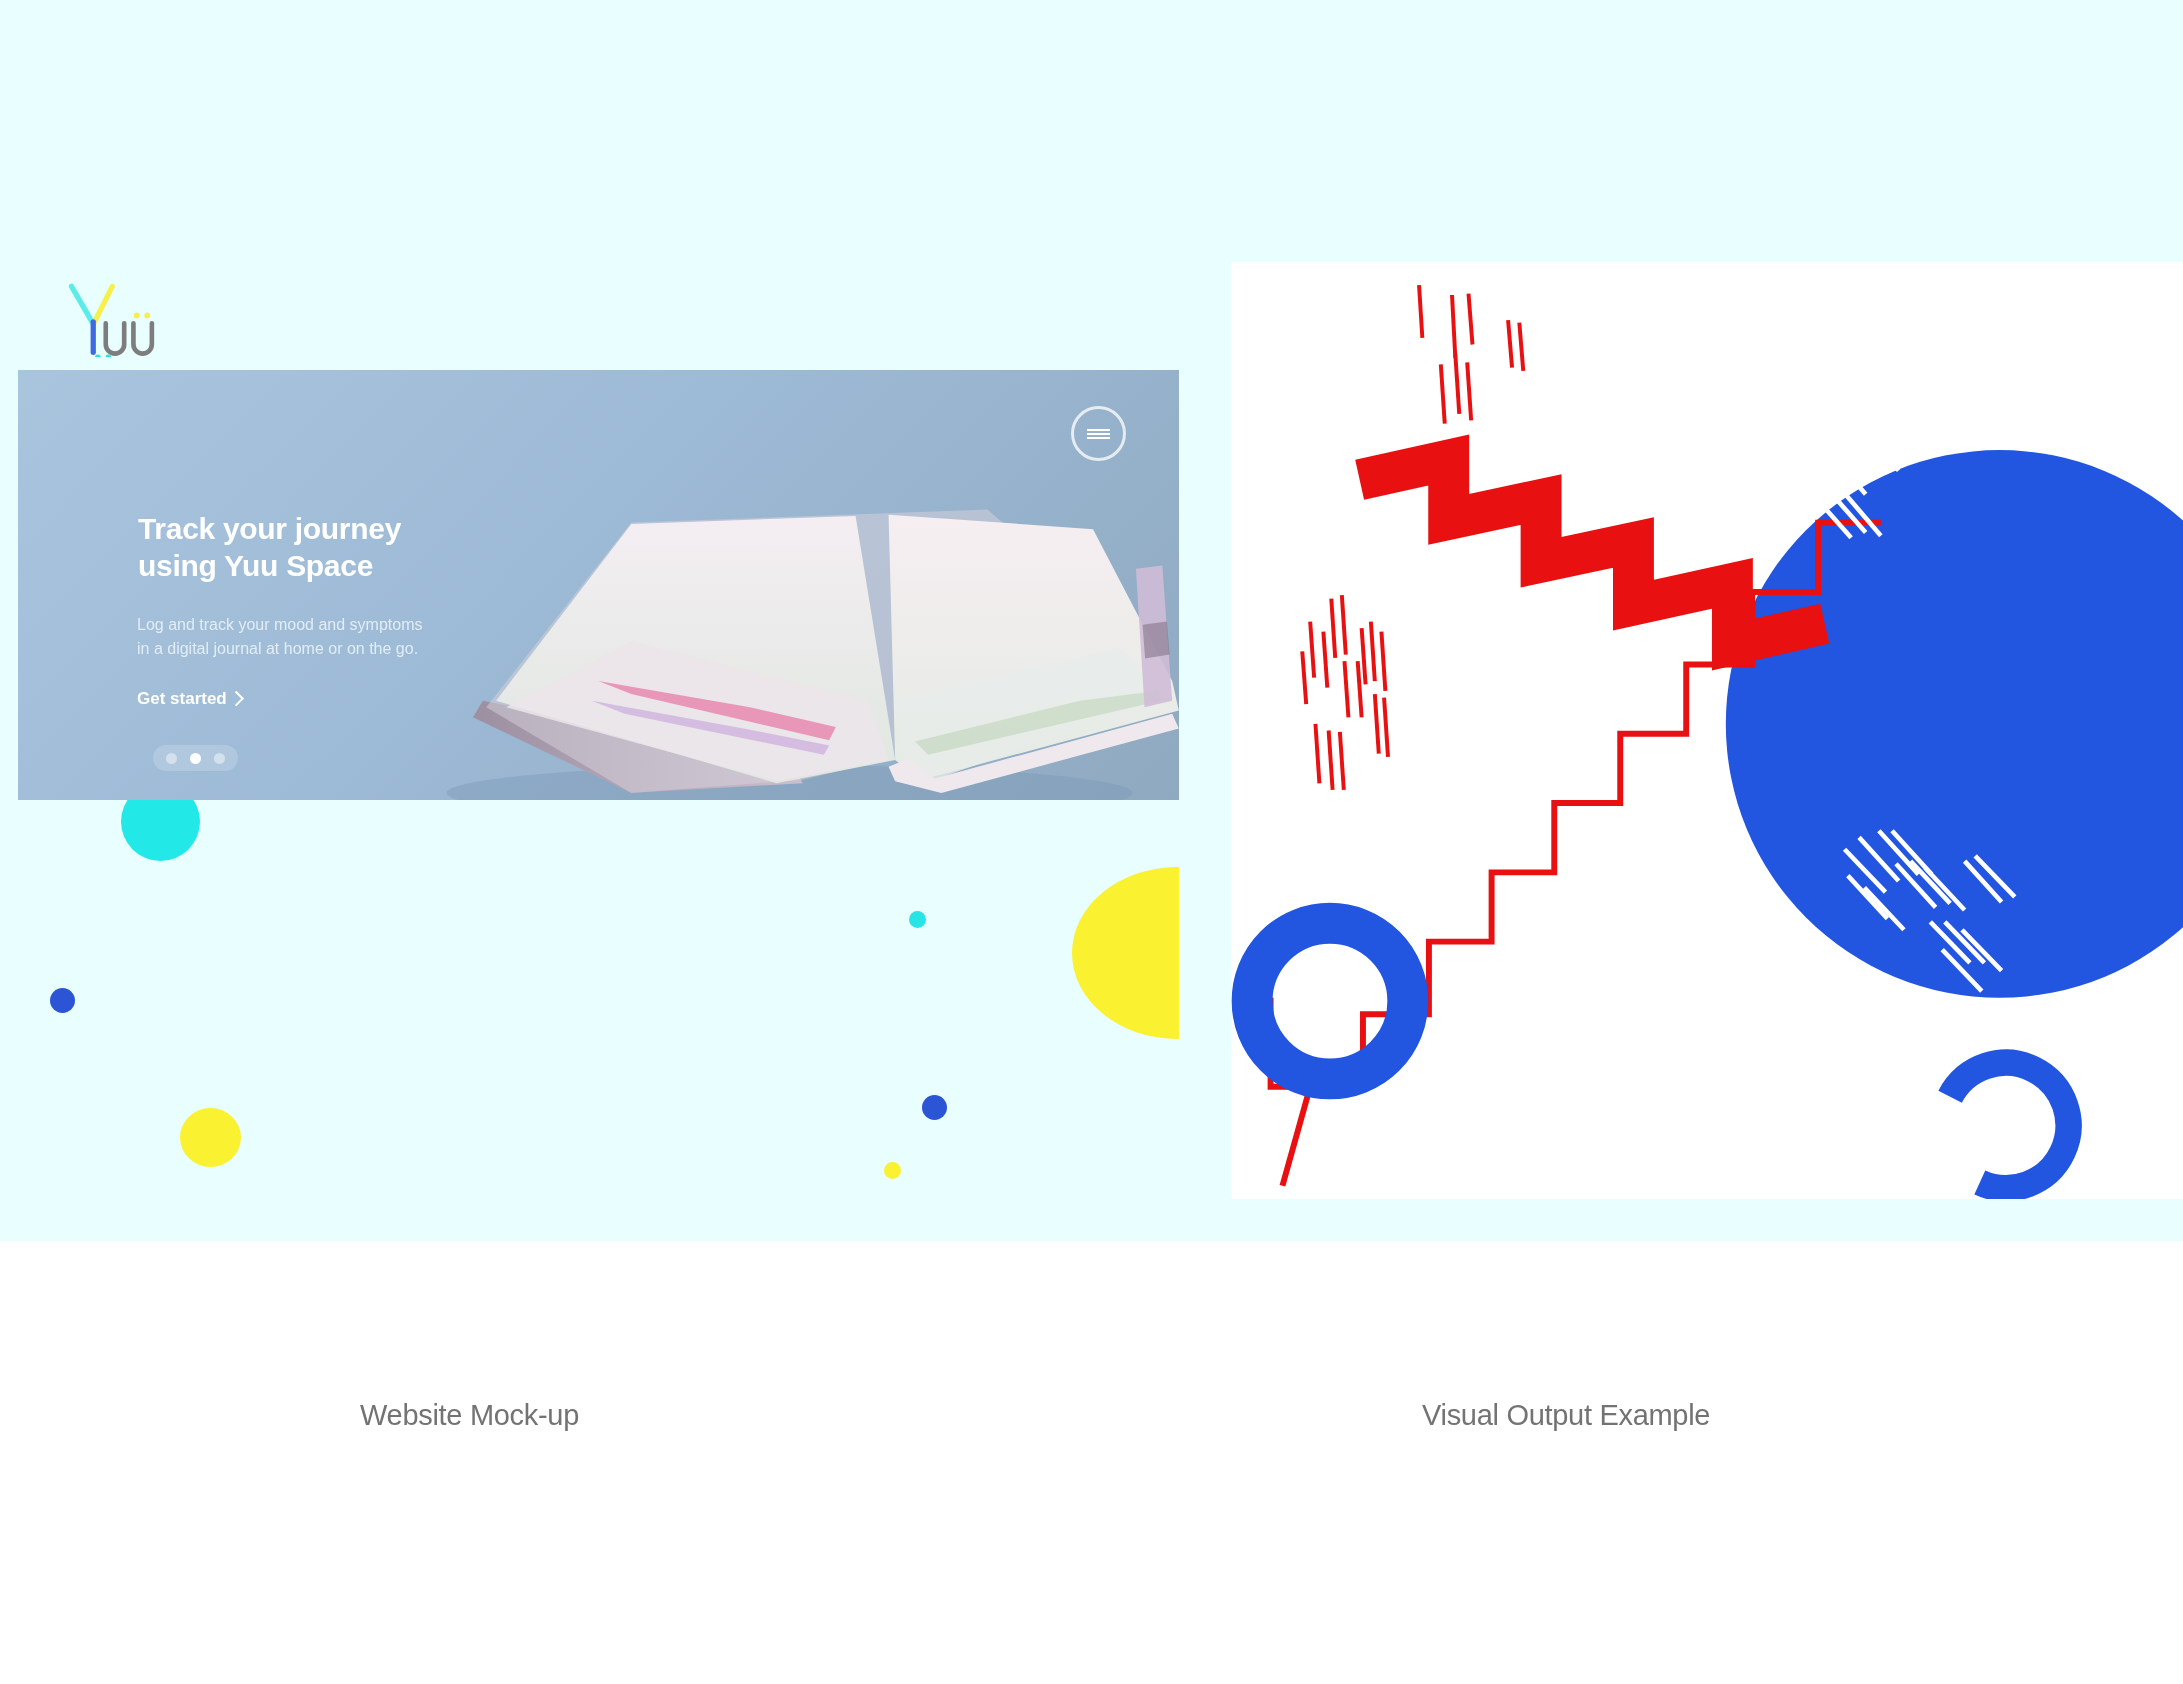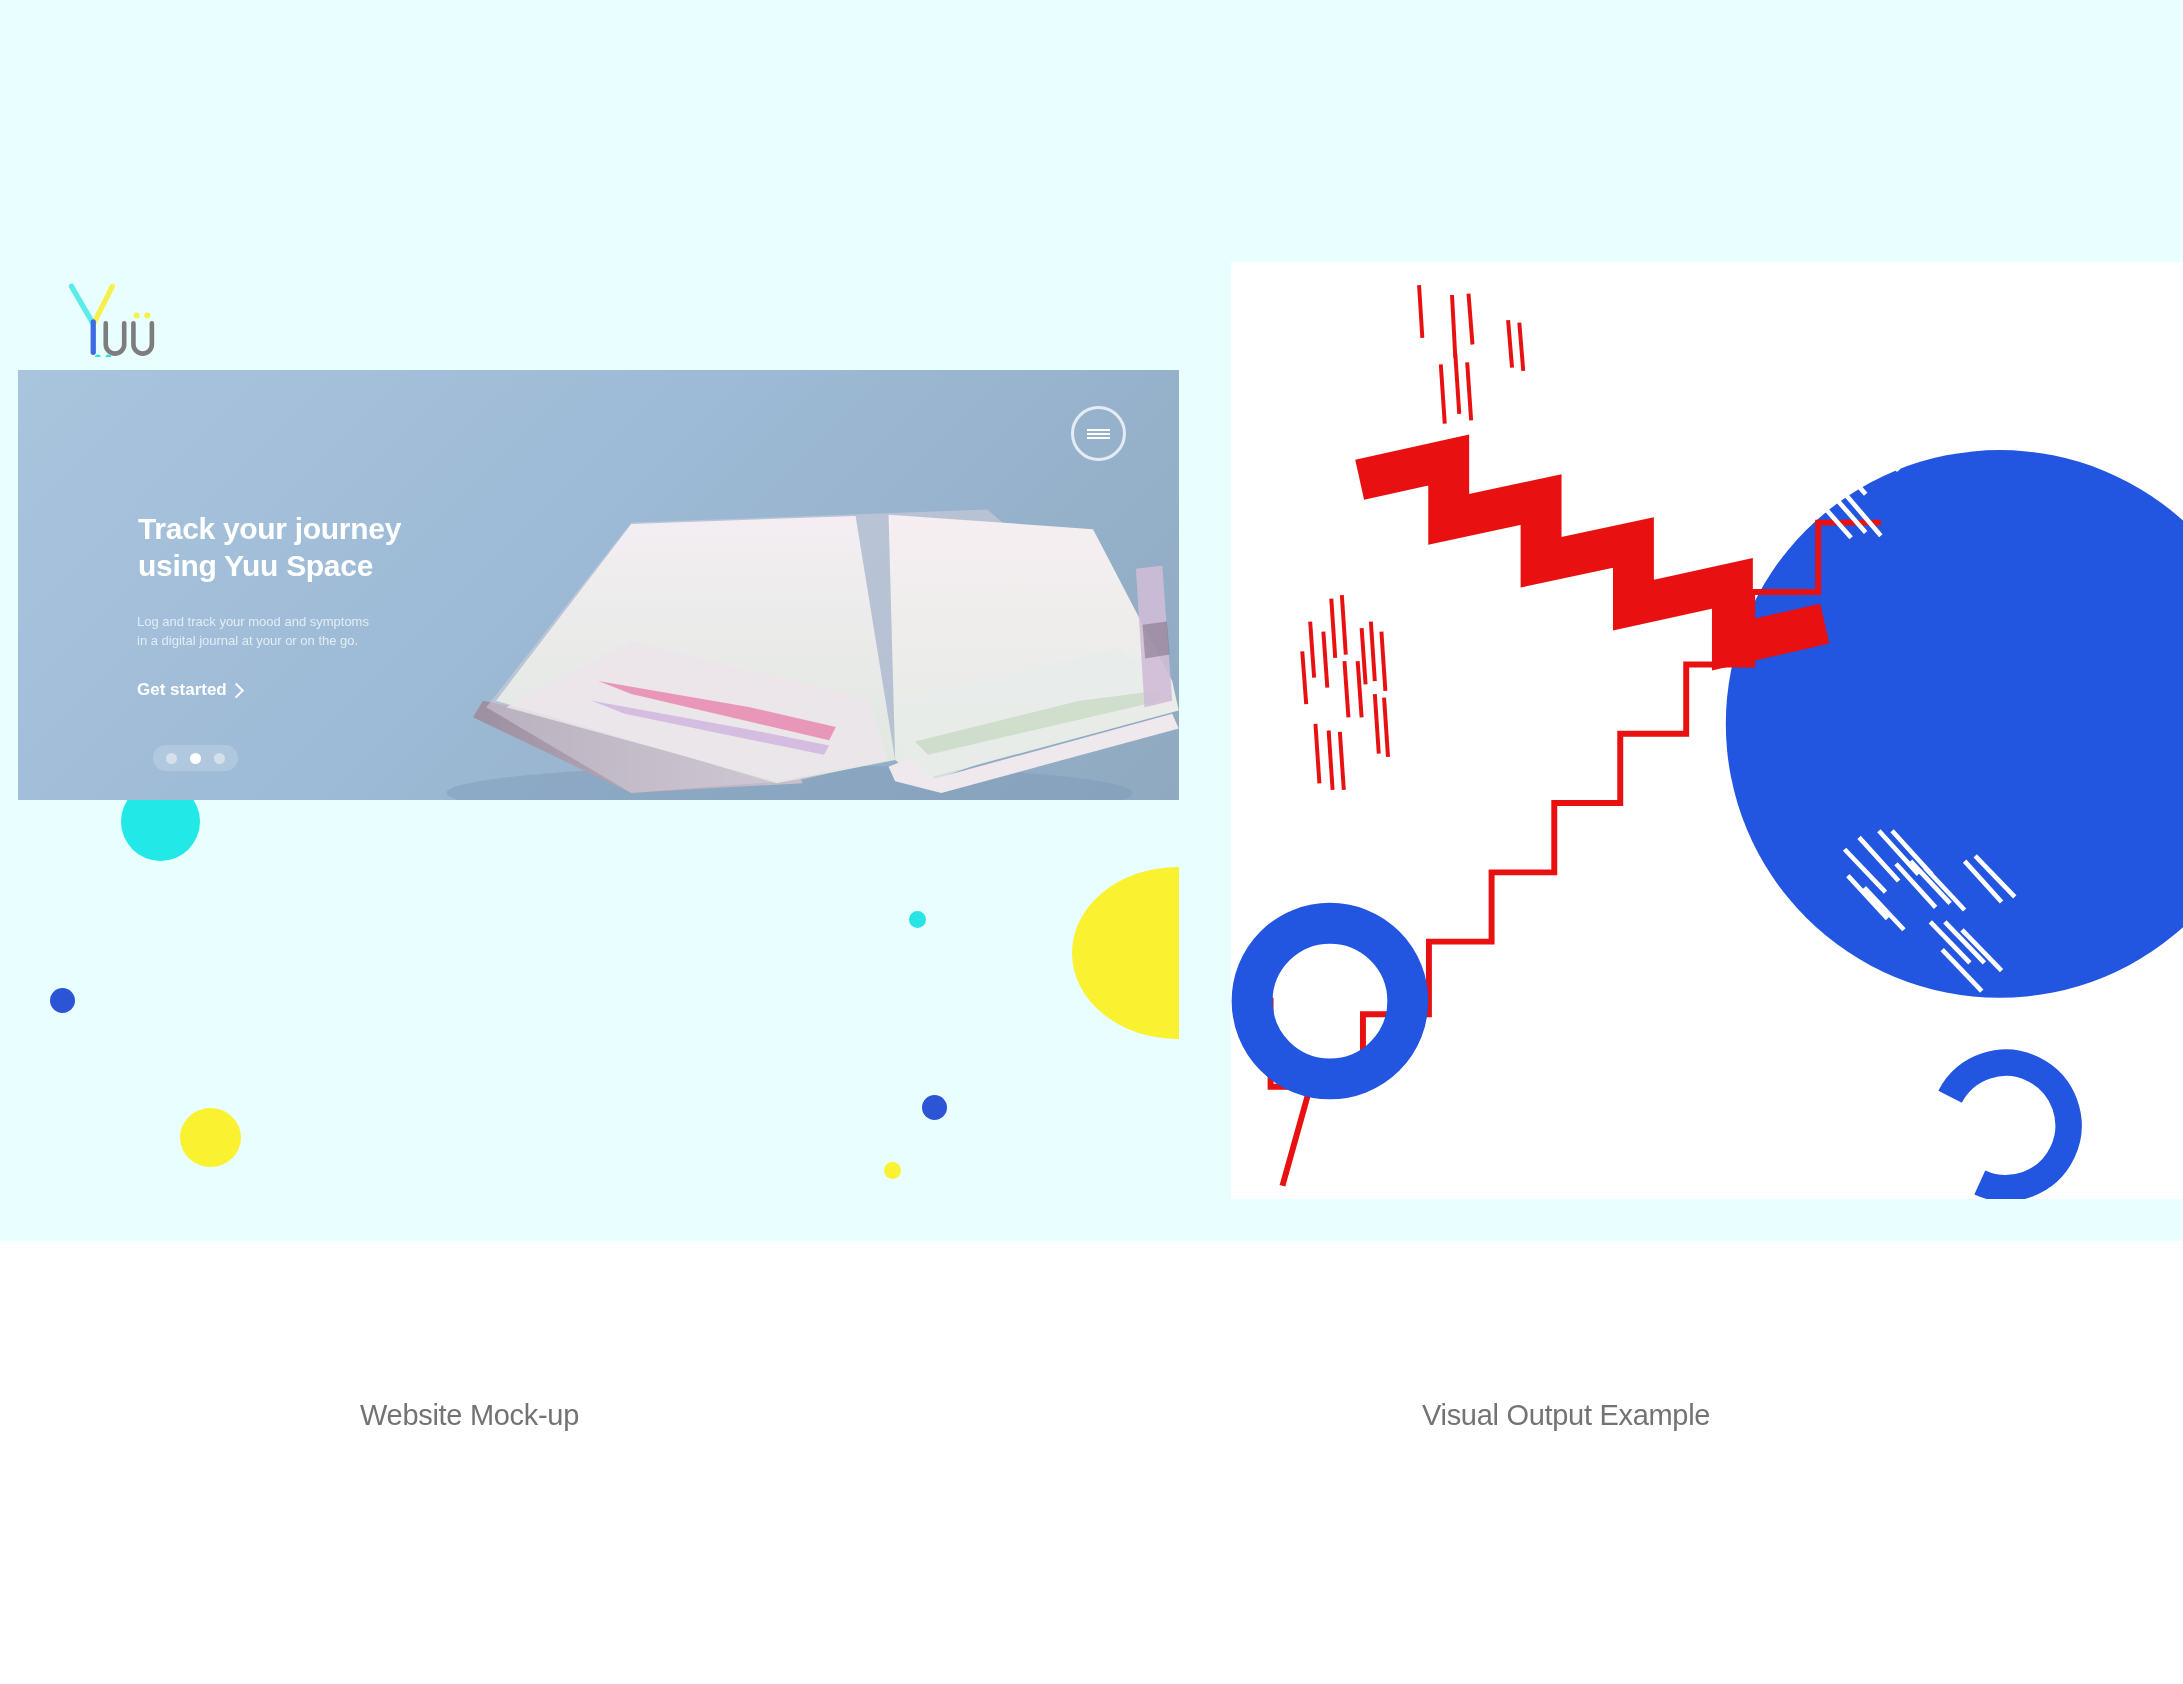--- a/index.html
+++ b/index.html
@@ -74,21 +74,21 @@
   .hero-photo{
     position:absolute;right:-20px;bottom:-26.4px;width:766px;height:343px;
     pointer-events:none;
   }
   .hero-copy{position:absolute;left:119px;top:140px;width:422px;}
   .hero-title{
     font-size:30px;line-height:1.24;font-weight:700;color:#ffffff;
     margin:0 0 29px 1px;letter-spacing:-0.3px;
   }
   .hero-sub{
-    font-size:13px;line-height:1.45;color:#e2edf5;margin:0 0 29px 0;
+    font-size:16px;line-height:1.45;color:#e2edf5;margin:0 0 29px 0;
   }
   .hero-link{
     font-size:17px;font-weight:700;color:#ffffff;display:inline-flex;
     align-items:center;gap:4px;cursor:pointer;
   }
   .chev{
     width:8.6px;height:8.6px;border-right:2px solid #fff;border-top:2px solid #fff;
     transform:rotate(45deg);display:inline-block;
   }
   .hero-menu-btn{
@@ -199,21 +199,21 @@
         </span>
     </div>
 
     <div class="hero-copy">
       <h1 class="hero-title">
         <span>Track your journey</span><br>
         <span>using Yuu Space</span>
       </h1>
       <p class="hero-sub">
         <span>Log and track your mood and symptoms</span><br>
-        <span>in a digital journal at your or on the go.</span>
+        <span>in a digital journal at home or on the go.</span>
       </p>
       <div class="hero-link">
         <span>Get started</span>
         <span class="chev"></span>
       </div>
     </div>
 
     <div class="hero-dots">
       <span></span>
       <span class="active"></span>

